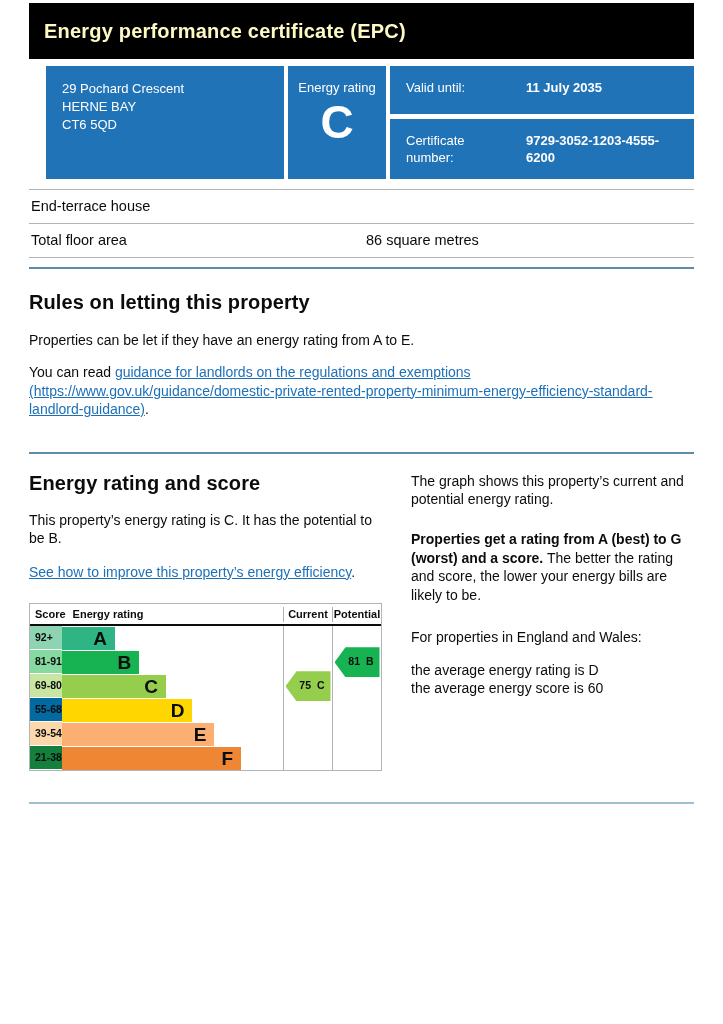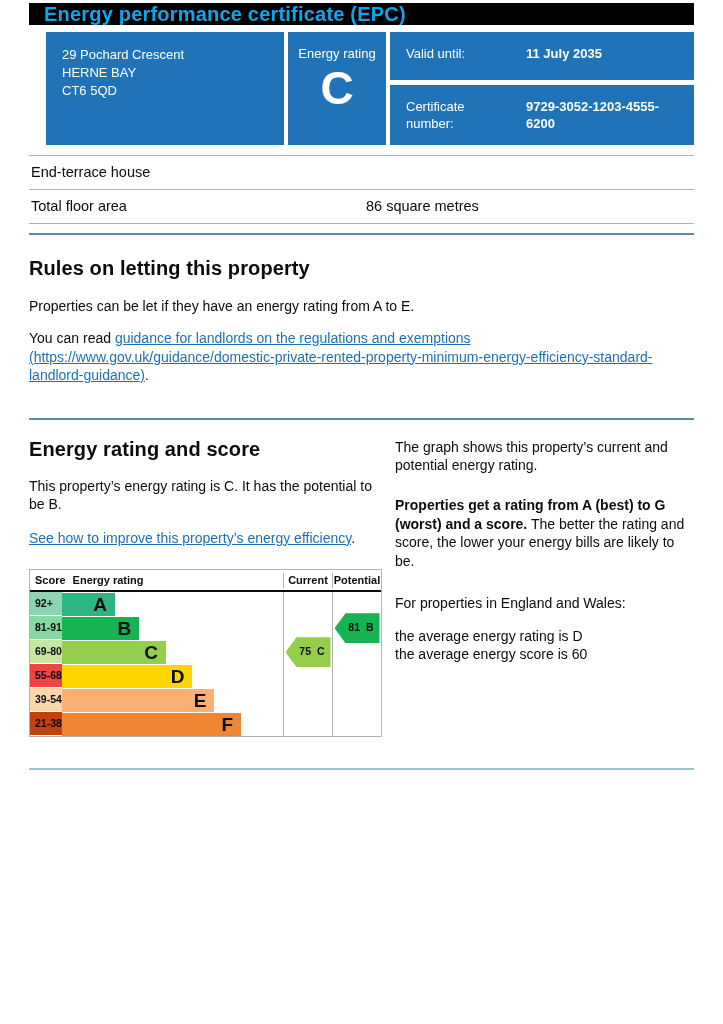--- a/index.html
+++ b/index.html
@@ -6,21 +6,21 @@
   html,body { background:#ffffff; }
   body {
     width:723px; height:1024px; overflow:hidden;
     font-family:"Liberation Sans", sans-serif;
     color:#0b0c0c; font-size:14px; line-height:1.32;
   }
   .page { width:723px; height:1024px; padding:3px 29px 0 29px; background:#fff; }
 
   
   .title-bar {
-    background:#000; color:#0ea5e9; height:22px;
+    background:#000; color:#fef9c3; height:56px;
     display:flex; align-items:center; padding-left:15px;
     font-size:20px; font-weight:bold; letter-spacing:.2px;
   }
 
   
   .summary { margin-top:7px; height:113px; display:flex; gap:4px; color:#fff;padding-left:17px; }
   .summary .cell { background:#2173b8; }
   .addr-cell { flex:0 0 238px; padding:14px 16px; font-size:13px; line-height:1.4; }
   .rating-cell { flex:0 0 98px; text-align:center; padding-top:13px; }
   .rating-cell .lbl { font-size:13px; }
@@ -41,21 +41,21 @@
   .divider.thin { border-top:2px solid #9fc0cf; }
 
   h2 { font-size:20px; font-weight:bold; margin-top:20px; letter-spacing:.1px; }
   p  { margin-top:15px; }
   a  { color:#1d70b8; text-decoration:underline; }
 
   .rules p.link-p { margin-top:14px; max-width:670px; }
   .rules .post-divider { margin-top:33px; }
 
   
-  .two-col { margin-top:16px; display:grid; grid-template-columns:352px 1fr; column-gap:14px; }
+  .two-col { margin-top:16px; display:grid; grid-template-columns:352px 1fr; column-gap:30px; }
   .two-col h2 { margin-top:0; }
   .right-col p.first { margin-top:2px; }
   .right-col p.bold-mix { margin-top:22px; }
   .right-col p.wales { margin-top:24px; }
   .right-col p.avg { margin-top:14px; }
 
   
   .epc { margin-top:22px; width:353px; border:1px solid #b1b4b6; font-size:10.5px; }
   .epc-row { display:flex; height:24px; }
   .epc-row.hdr {
@@ -183,21 +183,21 @@
           <div class="c-cur">
             <div class="arrow" style="background: rgb(148, 206, 76);">
               <span>75</span>
               <span>C</span>
             </div>
           </div>
           <div class="c-pot"></div>
         </div>
 
         <div class="epc-row band-row">
-          <div class="c-score" style="background: #ef4444;">55-68</div>
+          <div class="c-score" style="background: #0369a1;">55-68</div>
           <div class="c-rating">
               <div class="bar" style="background: rgb(255, 214, 0); width: 59%;">
                 <span>D</span>
               </div>
             </div>
           <div class="c-cur"></div>
             <div class="c-pot"></div>
         </div>
 
         <div class="epc-row band-row">
@@ -205,21 +205,21 @@
           <div class="c-rating">
               <div class="bar" style="background: rgb(251, 175, 115); width: 69%;">
                 <span>E</span>
               </div>
             </div>
           <div class="c-cur"></div>
             <div class="c-pot"></div>
         </div>
 
         <div class="epc-row band-row">
-          <div class="c-score" style="background: #c2410c;">21-38</div>
+          <div class="c-score" style="background: #15803d;">21-38</div>
           <div class="c-rating">
               <div class="bar" style="background: rgb(239, 134, 51); width: 81%;">
                 <span>F</span>
               </div>
             </div>
           <div class="c-cur"></div>
             <div class="c-pot"></div>
         </div>
 
       </div>

